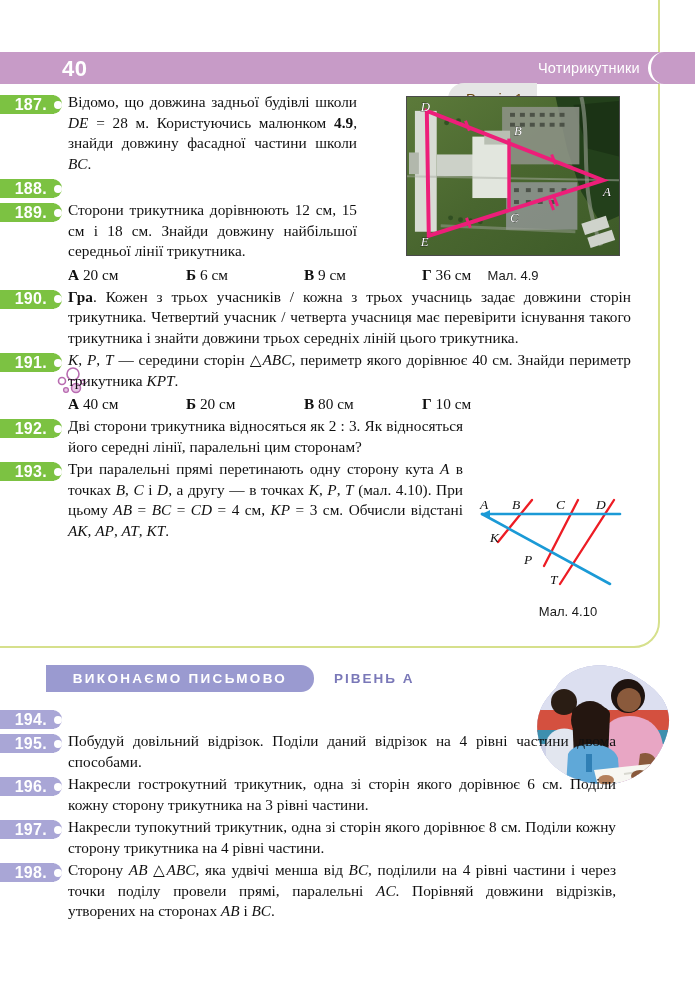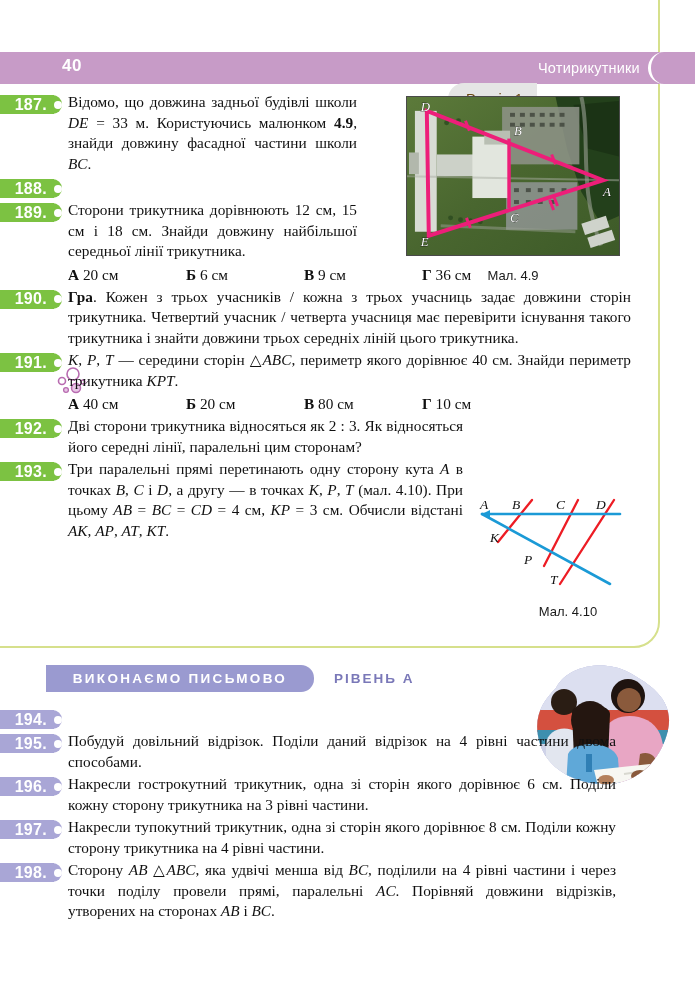--- a/index.html
+++ b/index.html
@@ -12,21 +12,21 @@
   .page { position: relative; width: 695px; height: 1006px; background: #fff; }
 
   
   .header-band {
     position: absolute; left: 0; top: 52px; width: 695px; height: 32px;
     background: #c79bc7;
   }
   .header-pagenum {
     position: absolute; left: 62px; top: 56px;
     font-family: "Liberation Sans", sans-serif;
-    font-weight: bold; font-size: 17px; color: #ffffff; letter-spacing: .5px;
+    font-weight: bold; font-size: 22px; color: #ffffff; letter-spacing: .5px;
   }
   .header-chip {
     position: absolute; left: 448px; top: 44px; height: 32px;
     background: #e5e5e5; border-radius: 16px 0 0 16px;
     padding: 0 14px 0 18px; display: flex; align-items: center; margin-top: 39px;
   }
   .header-chip span {
     font-family: "Liberation Sans", sans-serif;
     font-size: 14.5px; color: #6b4a13; letter-spacing: .2px;
   }
@@ -294,21 +294,21 @@
       <circle cx="12" cy="15" r="3.5" fill="none" stroke="#b86bb0" stroke-width="1.6"></circle>
       <circle cx="26" cy="22" r="4.5" fill="#e8c6e6" stroke="#b86bb0" stroke-width="1.5"></circle>
       <circle cx="16" cy="24" r="2.4" fill="#e8c6e6" stroke="#b86bb0" stroke-width="1.3"></circle>
       <circle cx="33" cy="16" r="2" fill="none" stroke="#b86bb0" stroke-width="1.3"></circle>
     </svg>
   </div>
 
   <div class="ex-list-top">
       <div class="ex-row">
         <div class="badge green">187.</div>
-        <div class="ex-body narrow"><span>Відомо, що довжина задньої будівлі школи </span><i>DE</i><span> = 33 м. Користуючись малюнком </span><b>4.9</b><span>, знайди довжину фасадної частини школи </span><i>BC</i><span>.</span></div>
+        <div class="ex-body narrow"><span>Відомо, що довжина задньої будівлі школи </span><i>DE</i><span> = 28 м. Користуючись малюнком </span><b>4.9</b><span>, знайди довжину фасадної частини школи </span><i>BC</i><span>.</span></div>
       </div>
       <div class="ex-row">
         <div class="badge green">188.</div>
       </div>
       <div class="ex-row">
         <div class="badge green">189.</div>
         <div class="ex-body narrow"><span>Сторони трикутника дорівнюють 12 см, 15 см і 18 см. Знайди довжину найбільшої середньої лінії трикутника.</span></div>
       </div>
       <div class="opts">
         <div class="opt"><span class="lt">А </span><span>20 см</span></div>

